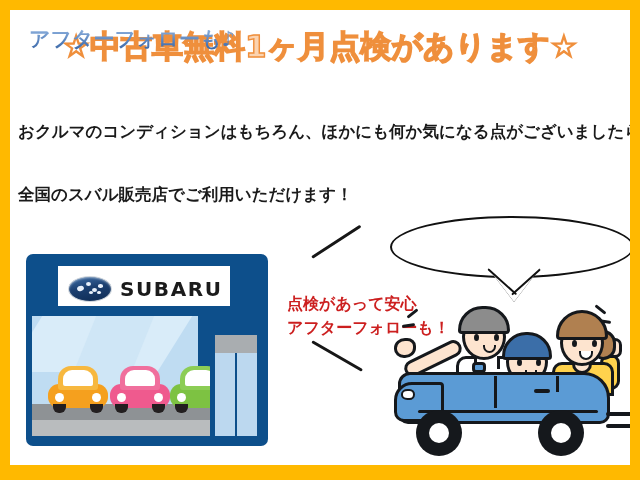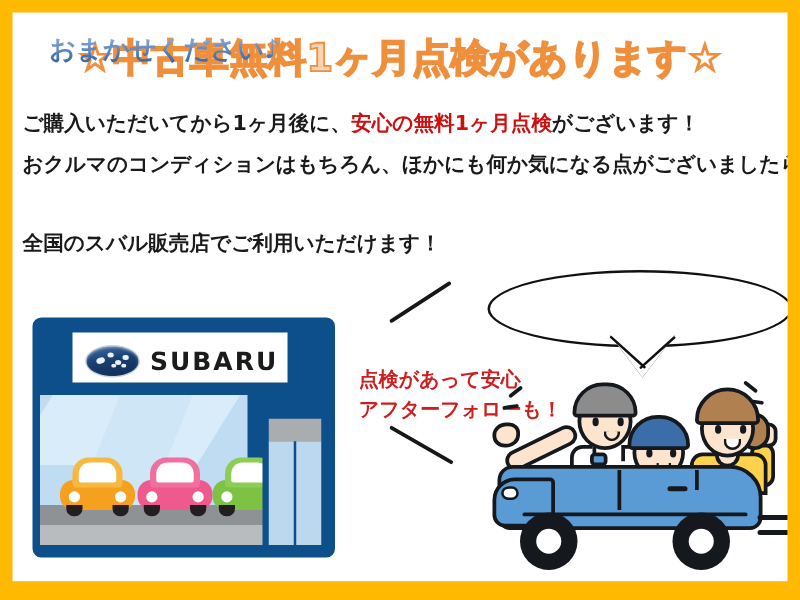--- a/index.html
+++ b/index.html
@@ -249,21 +249,20 @@
 </head>
 <body>
 
 <div id="frame">
   <div id="sheet">
 
     <div id="title-wrap">
       <span id="title">☆中古車無料1ヶ月点検があります☆</span>
     </div>
 
-    <div class="bodyline" id="bl1"><span>ご購入いただいてから1ヶ月後に、</span><span class="hl">安心の無料1ヶ月点検</span><span>がございます！</span></div>
     <div class="bodyline" id="bl2">おクルマのコンディションはもちろん、ほかにも何か気になる点がございましたら</div>
     <div class="bodyline" id="bl4">全国のスバル販売店でご利用いただけます！</div>
 
     <div id="shop">
       <div class="shop-body"></div>
 
       <div class="shop-glass">
         <div class="glass-shine"></div>
         <div class="glass-shine2"></div>
       </div>
@@ -316,21 +315,21 @@
       </div>
     </div>
 
     <div class="ptr" id="ptr1"></div>
     <div class="ptr" id="ptr2"></div>
 
     <div class="redline" id="rl1">点検があって安心</div>
     <div class="redline" id="rl2">アフターフォローも！</div>
 
     <div id="bubble"></div>
-    <div id="bubble-text">おまかせください♪</div>
+    <div id="bubble-text">アフターフォローも♪</div>
     <div id="tail"></div>
     <div class="tail-a"></div>
     <div class="tail-b"></div>
 
     <div id="famcar">
       <span class="spark" id="sp1"></span>
       <span class="spark" id="sp2"></span>
       <span class="spark" id="sp3"></span>
       <span class="spark" id="sp4"></span>
 

